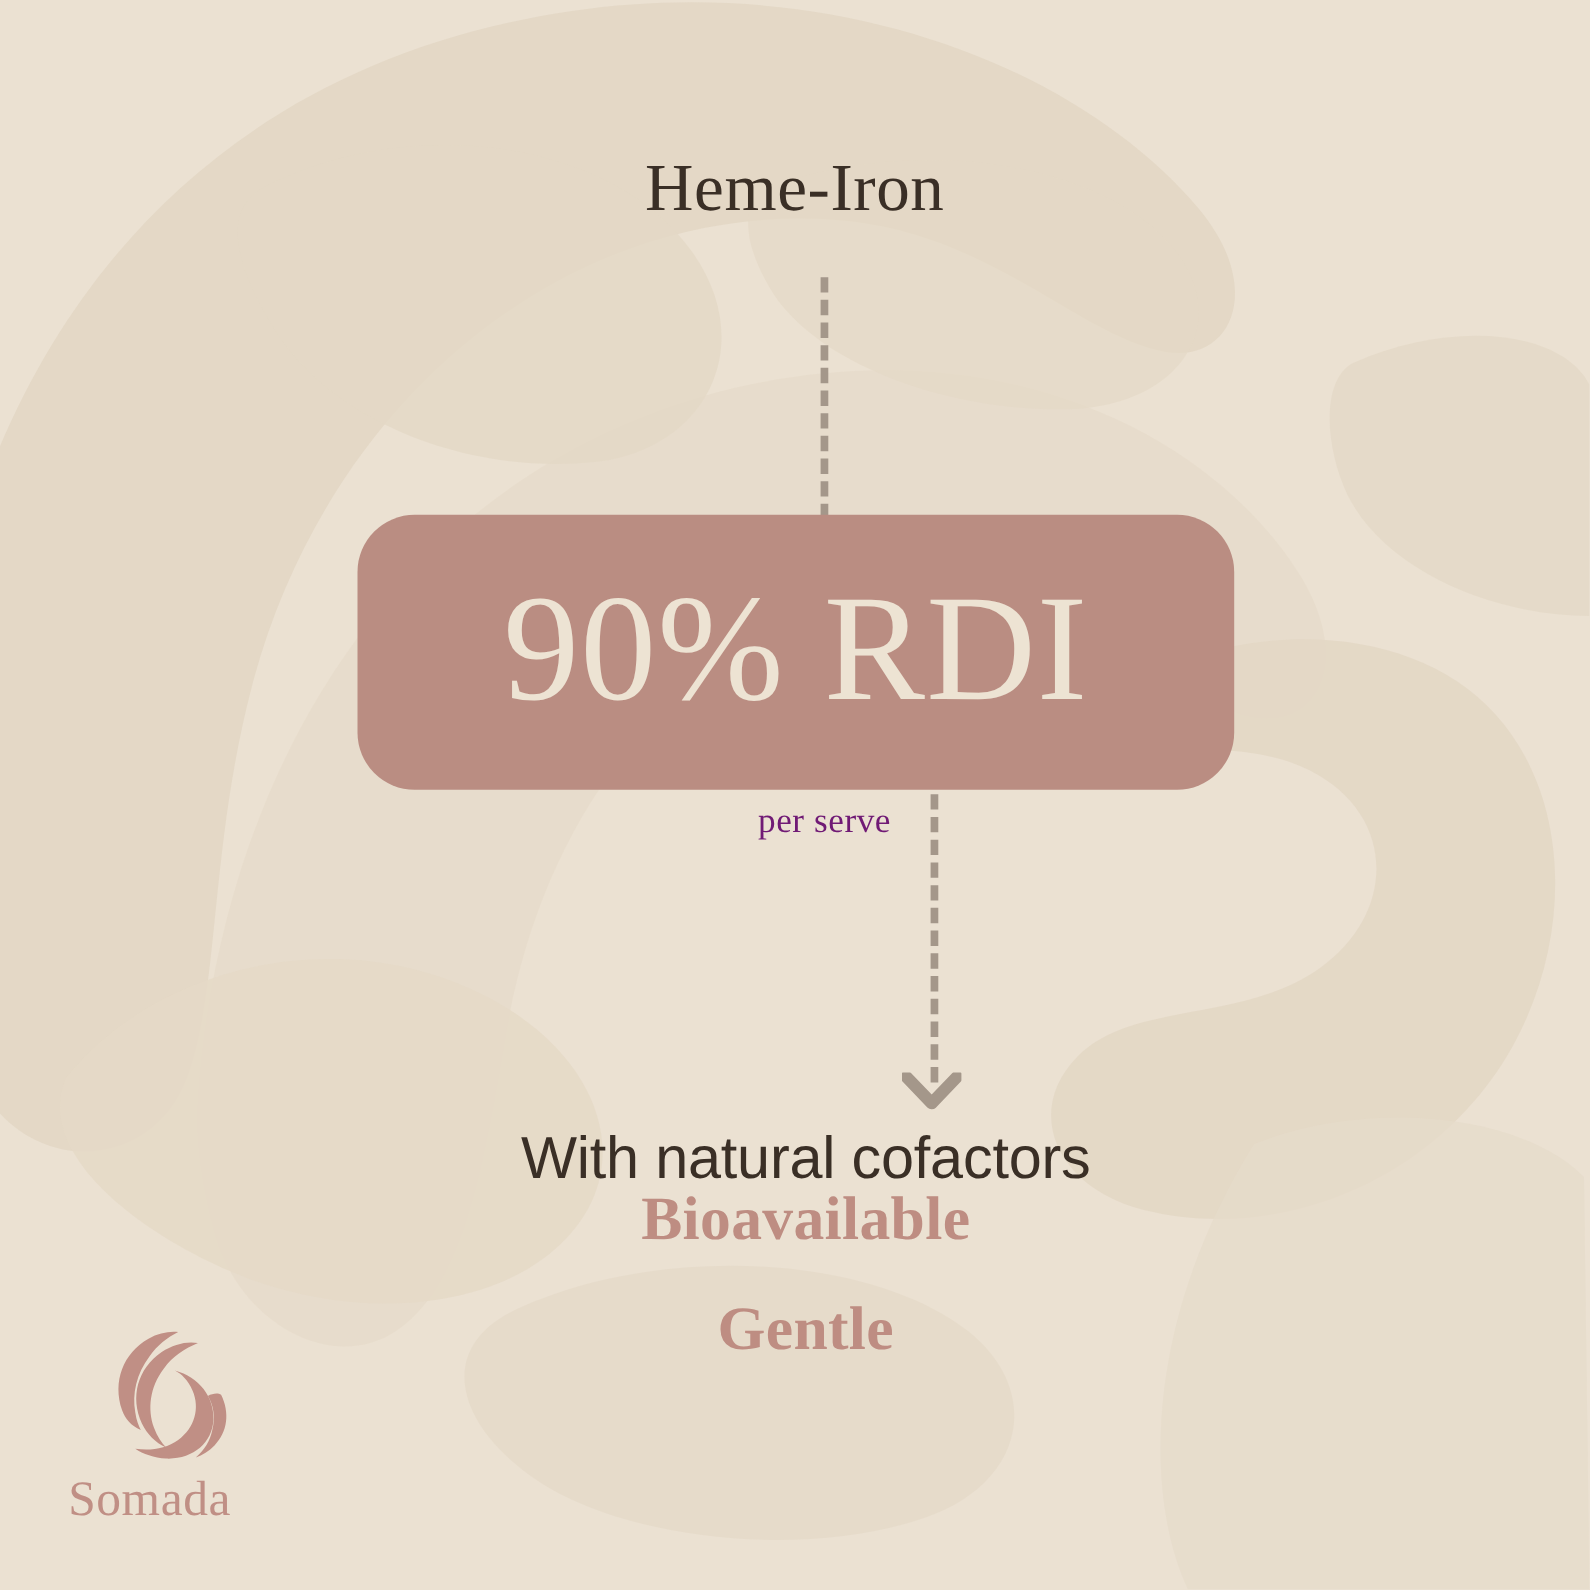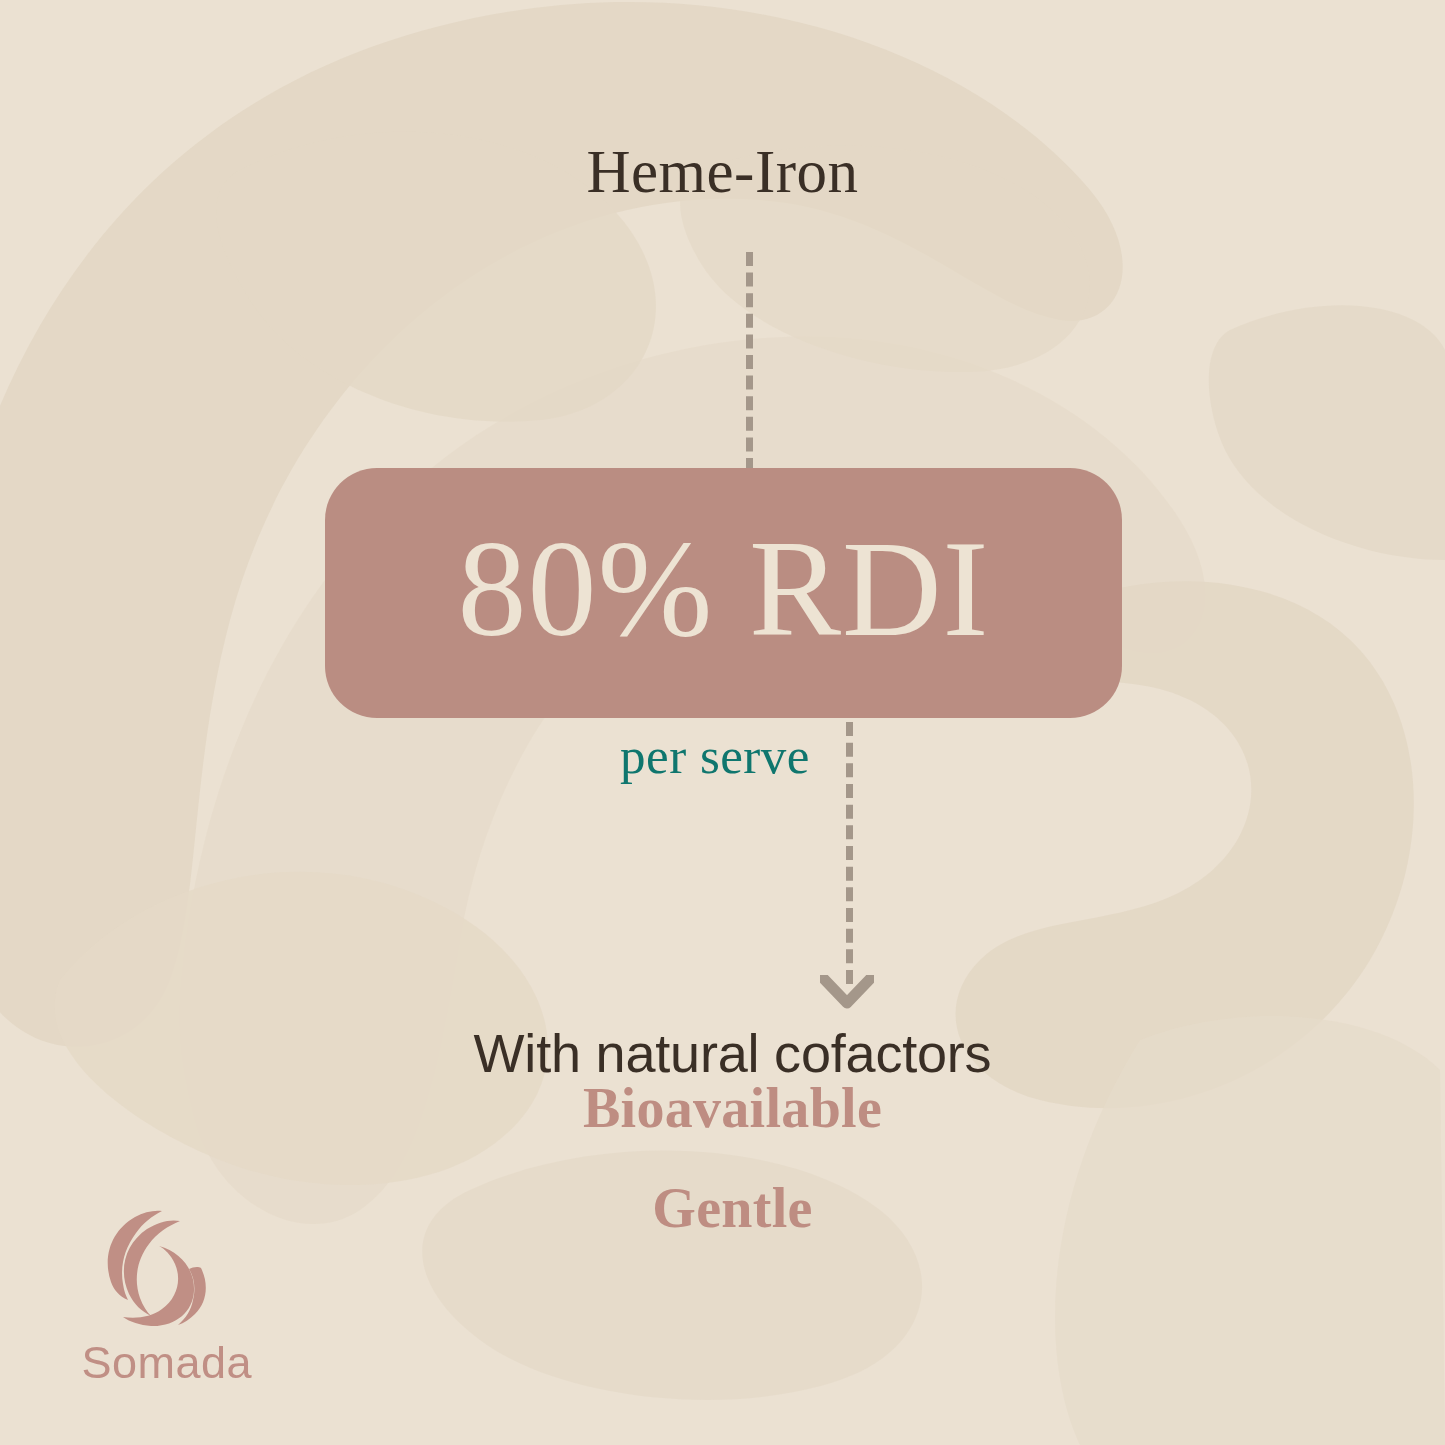--- a/index.html
+++ b/index.html
@@ -86,22 +86,22 @@
   }
 
   
   #per-serve {
     position: absolute;
     left: 498px;
     top: 727px;
     width: 312px;
     text-align: right;
     font-family: "Liberation Serif", serif;
-    font-size: 51px;
-    color: #0f766e;
+    font-size: 32px;
+    color: #701a75;
     letter-spacing: 0.5px;
   }
 
   
   #bottom-stack {
     position: absolute;
     left: 0;
     top: 1026px;
     width: 1445px;
     text-align: center;
@@ -134,22 +134,22 @@
     width: 190px;
   }
   #logo-mark {
     display: block;
     margin: 0 auto;
     width: 110px;
     height: 120px;
   }
   #logo-wordmark {
     margin-top: 12px;
-    text-align: right;
-    font-family: Liberation Sans, sans-serif;
+    text-align: left;
+    font-family: Liberation Serif, serif;
     font-size: 45px;
     line-height: 1;
     color: #C08F85;
     letter-spacing: 0.5px;
   }
 </style>
 </head>
 <body>
 
 <div id="canvas">
@@ -182,21 +182,21 @@
       <path d="M 1230 330 C 1320 290 1420 300 1445 350 L 1445 560
                C 1360 560 1260 520 1225 450 C 1205 408 1200 346 1230 330 Z" fill="#E3D7C4" opacity="0.7"></path>
     </g>
   </svg>
 
   <div id="title">Heme-Iron</div>
 
   <div class="connector" id="connector-top"></div>
 
   <div id="badge">
-    <span id="badge-value">80% RDI</span>
+    <span id="badge-value">90% RDI</span>
   </div>
 
   <div id="per-serve">per serve</div>
 
   <div class="connector" id="connector-bottom"></div>
 
   <svg id="arrow-down" viewBox="0 0 54 36" xmlns="http://www.w3.org/2000/svg" aria-hidden="true">
     <path d="M 4 4 L 27 28 L 50 4" fill="none" stroke="#A4978A" stroke-width="11" stroke-linecap="round" stroke-linejoin="round"></path>
   </svg>
 

